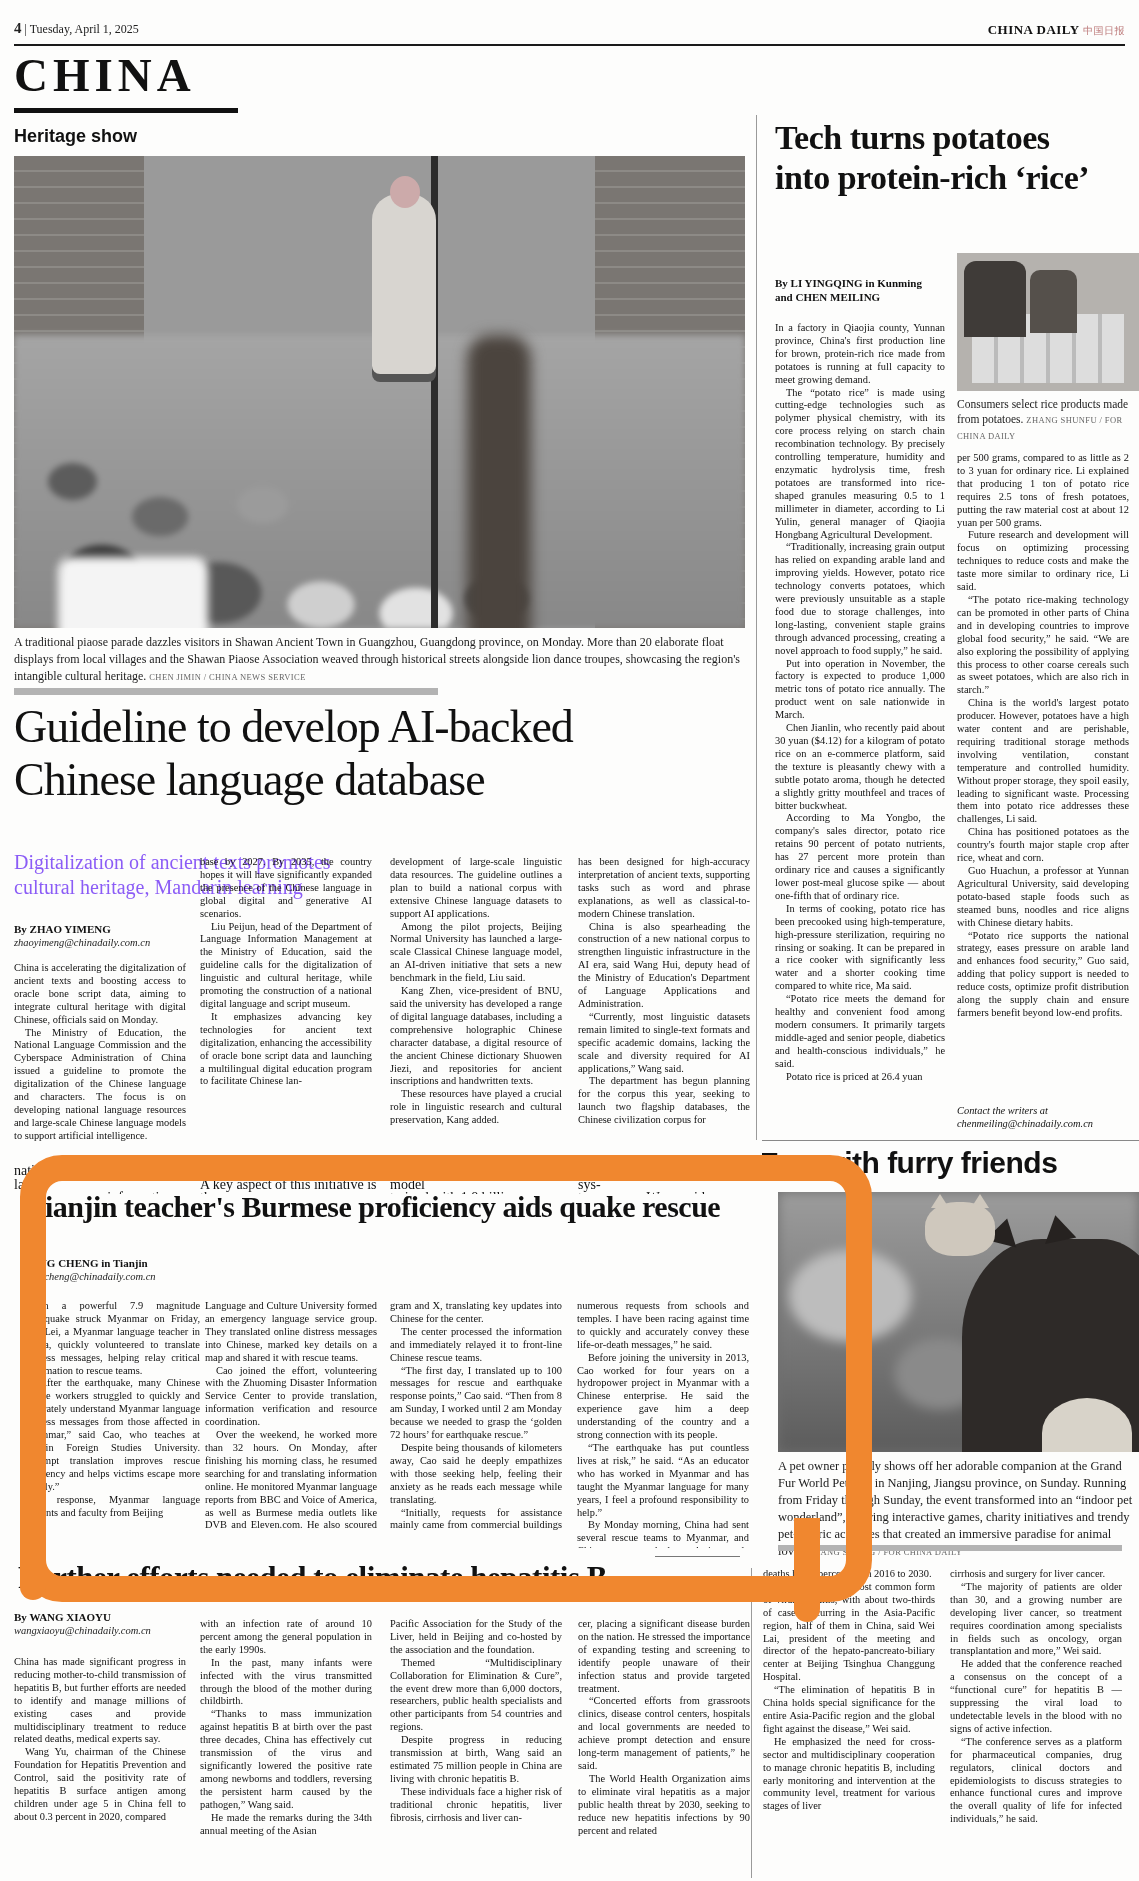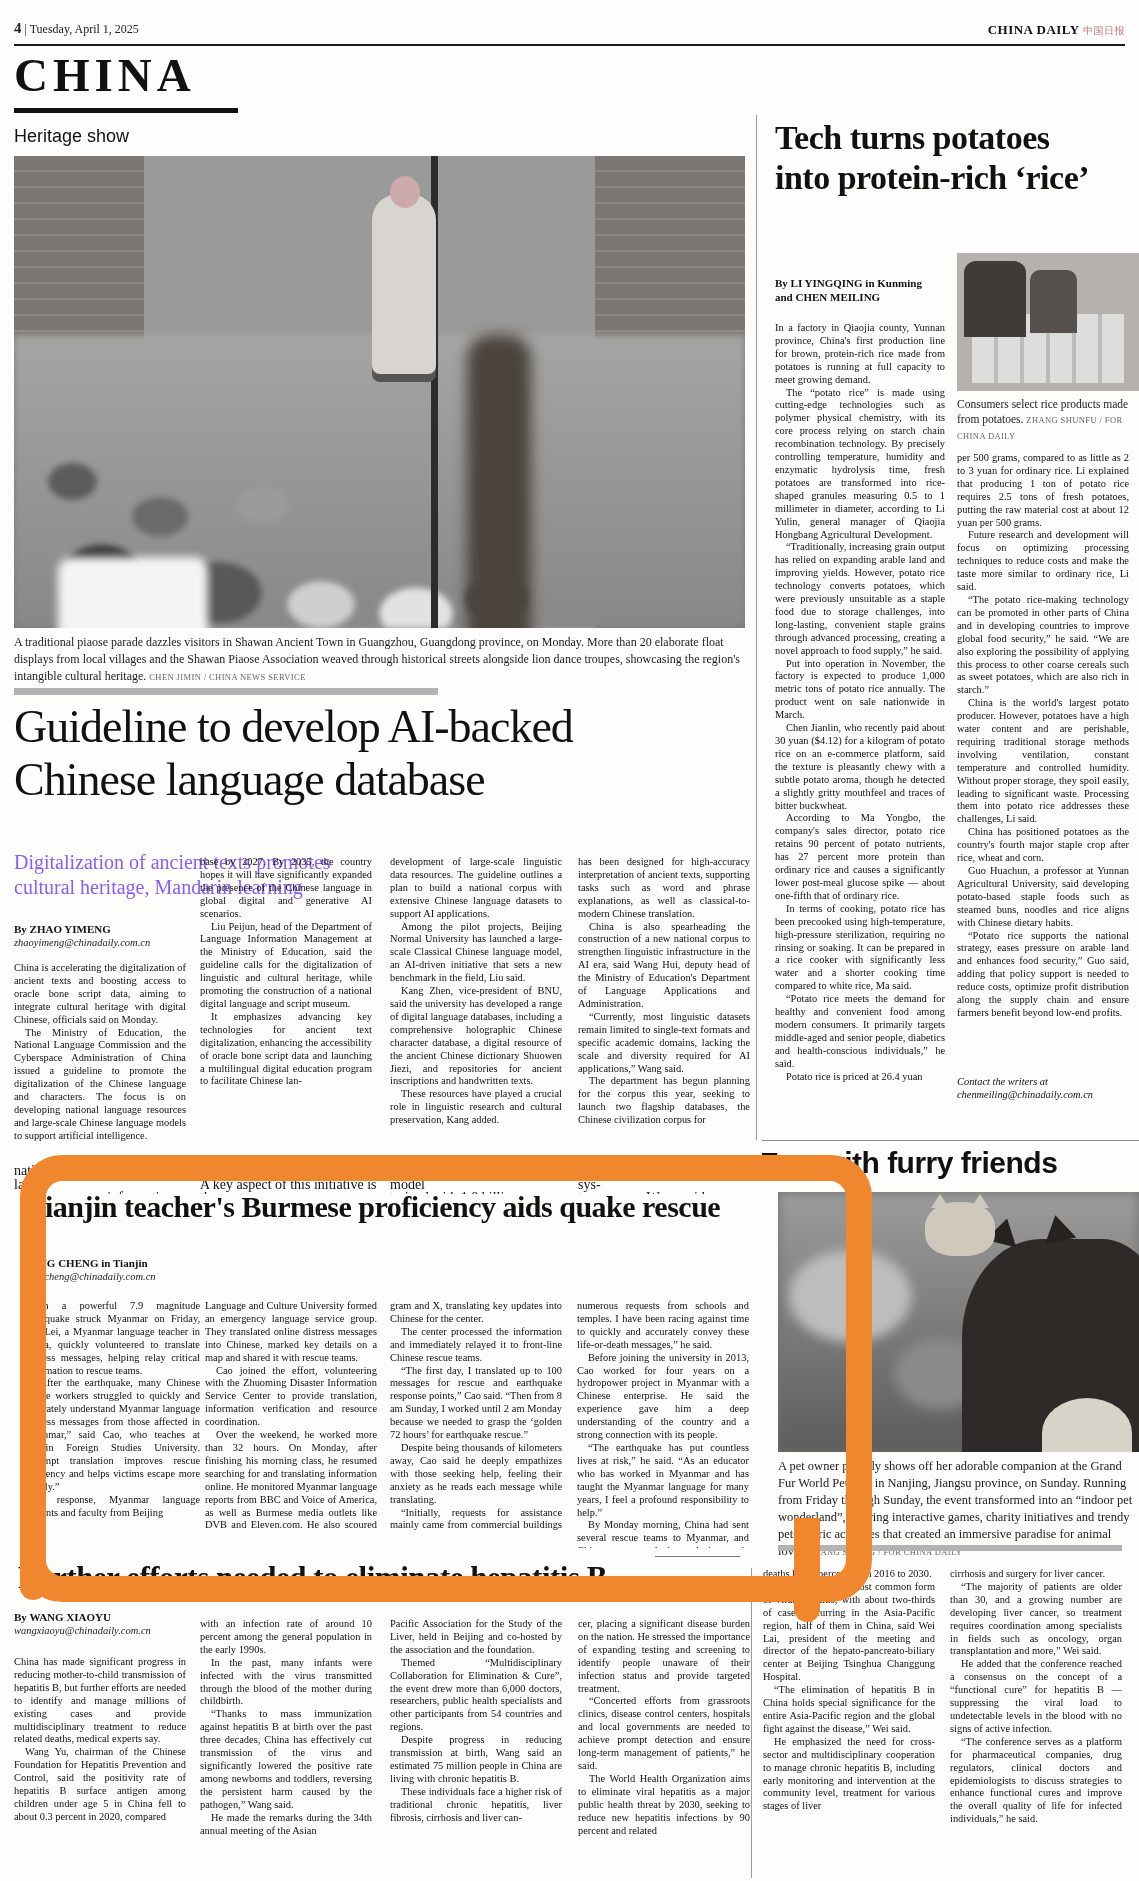--- a/index.html
+++ b/index.html
@@ -7,21 +7,21 @@
         font-family:"Liberation Serif", serif;color:#111;overflow:hidden;}
   .abs{position:absolute;}
   
   .hdr-left{left:14px;top:20px;font-size:12px;color:#222;}
   .hdr-left b{font-size:15px;}
   .hdr-right{right:14px;top:22px;font-size:13px;font-weight:bold;letter-spacing:.5px;}
   .hdr-right .cjk{color:#b77;font-weight:normal;font-size:10px;font-family:"DejaVu Sans",sans-serif;}
   .hdr-rule{left:14px;top:44px;width:1111px;height:2px;background:#1a1a1a;}
   .masthead{left:14px;top:52px;font-size:47px;font-weight:bold;letter-spacing:5px;line-height:1;}
   .masthead-bar{left:14px;top:108px;width:224px;height:5px;background:#111;}
-  .kicker{left:14px;top:126px;font-family:"Liberation Sans",sans-serif;font-weight:normal;font-size:18px;}
+  .kicker{left:14px;top:126px;font-family:"Liberation Sans",sans-serif;font-weight:bold;font-size:18px;}
   
   .hero{left:14px;top:156px;width:731px;height:472px;background:#9a9a9a;overflow:hidden;}
   .hero .brick{position:absolute;top:0;bottom:0;width:130px;
      background:repeating-linear-gradient(#7a7672 0 14px,#8d8a86 14px 16px),
                 repeating-linear-gradient(90deg,rgba(0,0,0,.12) 0 34px,rgba(255,255,255,.1) 34px 36px);}
   .hero .crowd{position:absolute;left:0;right:0;bottom:0;height:62%;filter:blur(3px);
      background:
        radial-gradient(60px 40px at 12% 80%,#3a3a3a 60%,transparent 62%),
        radial-gradient(70px 50px at 28% 88%,#585858 60%,transparent 62%),
        radial-gradient(55px 38px at 42% 92%,#cfcfcf 60%,transparent 62%),
@@ -57,21 +57,21 @@
   .vrule{background:#9a9a9a;width:1px;}
   .headline-2{left:775px;top:118px;width:364px;font-size:34px;line-height:40px;font-weight:600;letter-spacing:-.5px;}
   .by-potato{left:775px;top:276px;width:190px;}
   .pot-photo{left:957px;top:253px;width:182px;height:138px;background:#b5b2ae;overflow:hidden;}
   .pot-photo .shelf{position:absolute;left:8%;top:44%;width:84%;height:50%;
       background:repeating-linear-gradient(90deg,#ddd 0 22px,#bbb 22px 26px),
                  repeating-linear-gradient(#e6e6e6 0 26px,#999 26px 30px);}
   .pot-photo .p1{position:absolute;left:4%;top:6%;width:34%;height:55%;background:#3f3b38;border-radius:12px 12px 0 0;}
   .pot-photo .p2{position:absolute;left:40%;top:12%;width:26%;height:46%;background:#55504b;border-radius:10px 10px 0 0;}
   .pot-cap{left:957px;top:397px;width:182px;font-size:11.5px;line-height:15px;}
-  .contact{left:957px;top:1075px;width:172px;font-size:10.4px;line-height:13px;font-style:italic;white-space:pre-line;}
+  .contact{left:957px;top:1104px;width:172px;font-size:10.4px;line-height:13px;font-style:italic;white-space:pre-line;}
   .potrule{left:762px;top:1140px;width:377px;height:1px;background:#888;}
   
   .headline-3{left:760px;top:1146px;width:380px;font-family:"Liberation Sans",sans-serif;
       font-weight:bold;font-size:30px;letter-spacing:-.5px;}
   .pet-photo{left:778px;top:1192px;width:361px;height:260px;background:#6f6f6f;overflow:hidden;}
   .pet-photo .bg{position:absolute;inset:0;filter:blur(6px);
       background:radial-gradient(120px 90px at 20% 40%,#bdbdbd 50%,transparent 52%),
                  radial-gradient(90px 70px at 45% 70%,#8a8a8a 50%,transparent 52%),
                  linear-gradient(#9c9c9c,#5c5c5c);}
   .pet-photo .person{position:absolute;right:-6%;top:18%;width:55%;height:95%;background:#2e2a28;border-radius:40% 30% 0 0;}

